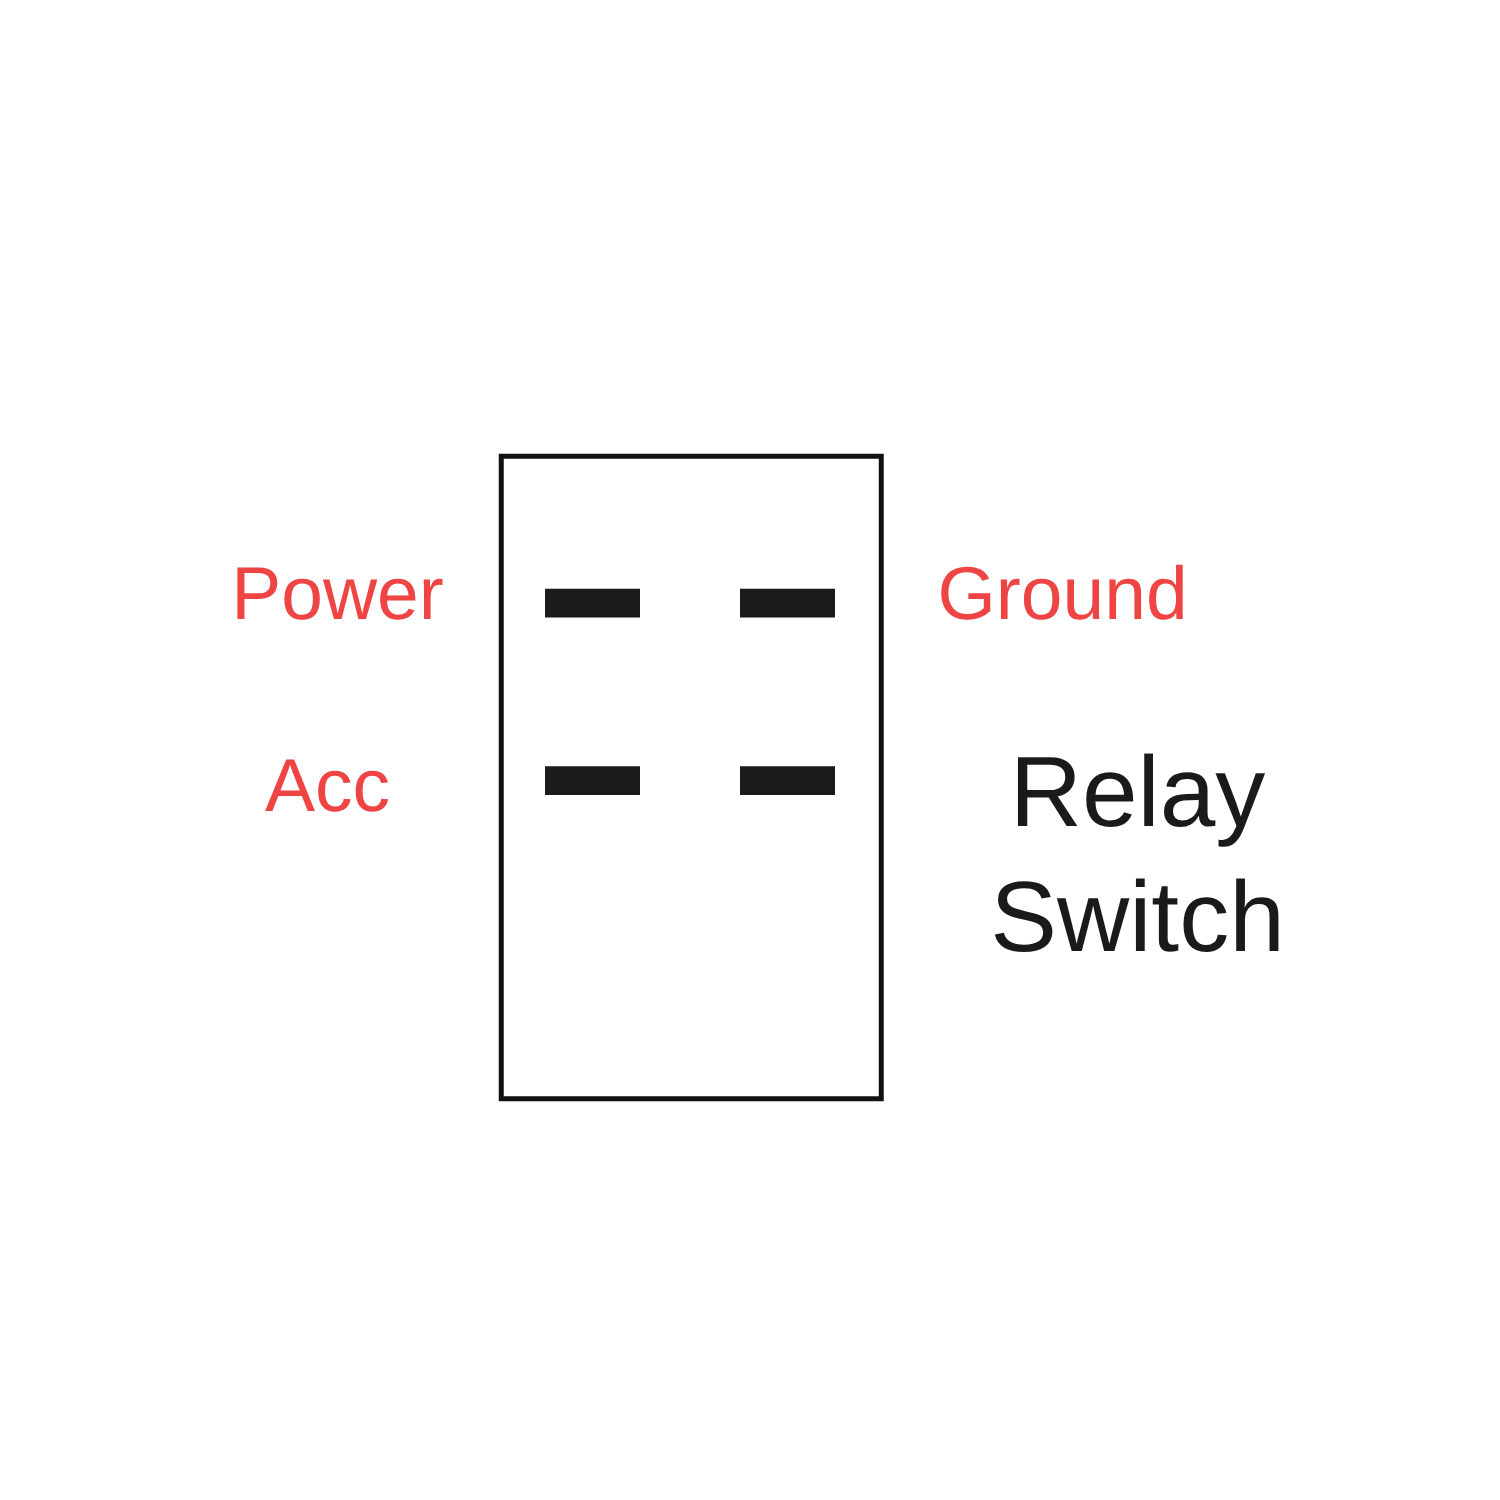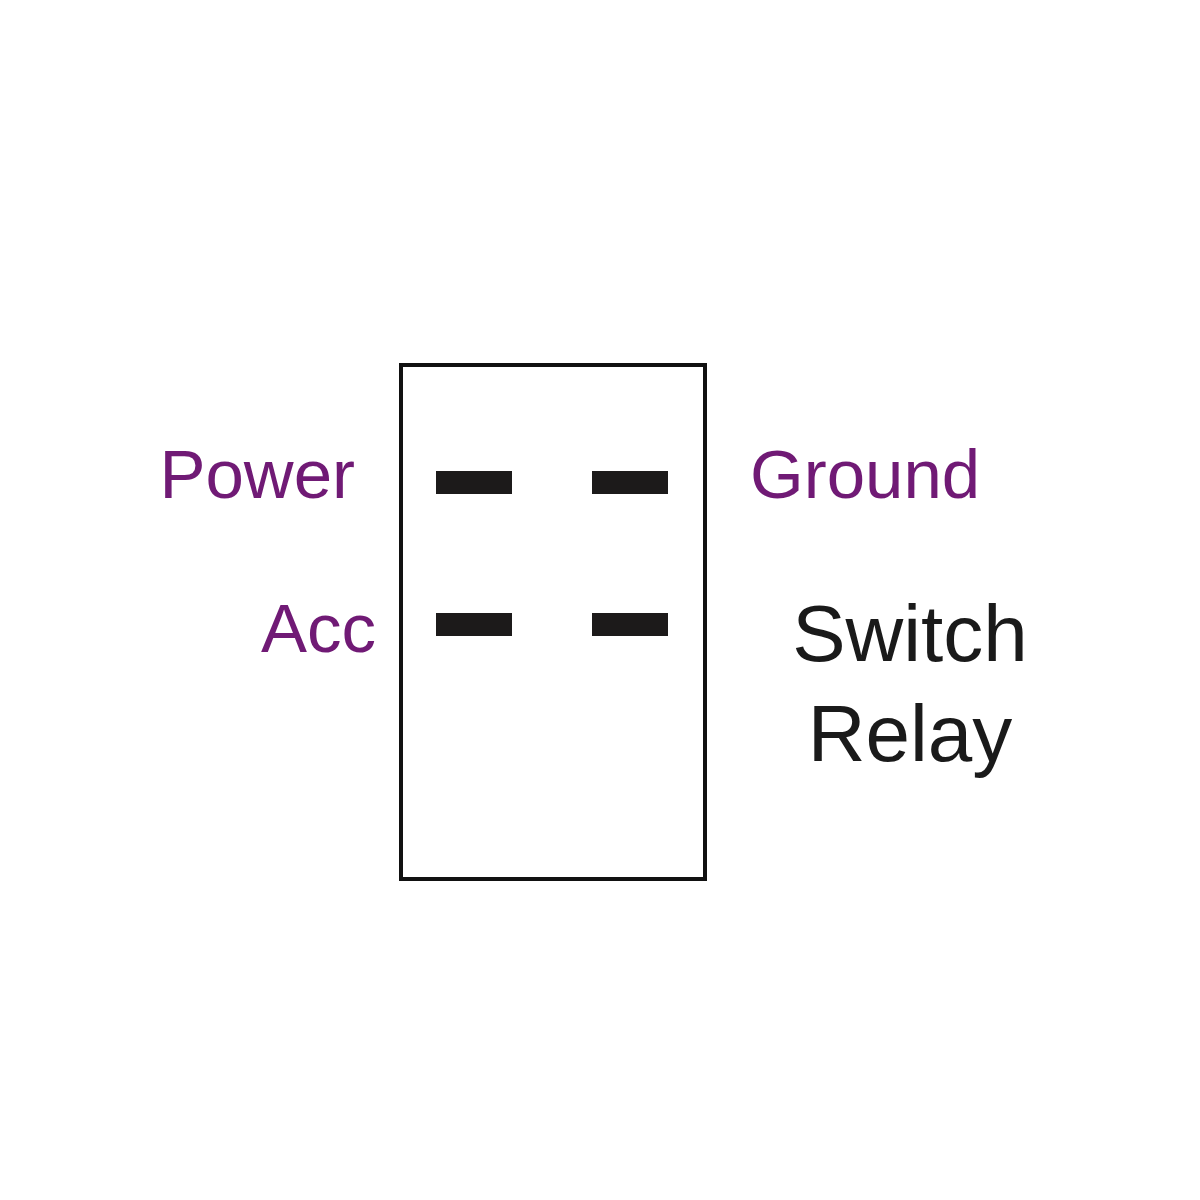--- a/index.html
+++ b/index.html
@@ -37,36 +37,36 @@
     background: #1c1a1a;
   }
   .terminal.row-top  { top: 471px; }
   .terminal.row-bot  { top: 613px; }
   .terminal.col-left  { left: 436px; }
   .terminal.col-right { left: 592px; }
 
   
   .label {
     position: absolute;
-    color: #701a75;
-    font-size: 69px;
+    color: #ef4444;
+    font-size: 60px;
     line-height: 90px;
     font-weight: 400;
     letter-spacing: 0px;
     white-space: nowrap;
   }
   .label-left {
     text-align: right;
   }
   .label-right {
     text-align: right;
   }
 
   #label-power  { right: 845px; top: 430px; }
-  #label-acc    { right: 824px; top: 584px; }
+  #label-acc    { right: 888px; top: 584px; }
   #label-ground { left: 750px;  top: 430px; }
 
   #label-relay-block {
     position: absolute;
     left: 750px;
     top: 584px;
     width: 320px;
     color: #1a1a1a;
     font-size: 80px;
     line-height: 100px;
@@ -87,17 +87,17 @@
     <div class="terminal row-bot col-right" style="position:absolute; left:189px; top:246px;"></div>
   </div>
 
   <div class="label label-left" id="label-power">Power</div>
 
   <div class="label label-left" id="label-acc">Acc</div>
 
   <div class="label label-right" id="label-ground">Ground</div>
 
   <div id="label-relay-block">
+    <div>Relay</div>
     <div>Switch</div>
-    <div>Relay</div>
   </div>
 
 </div>
 
 </body></html>

